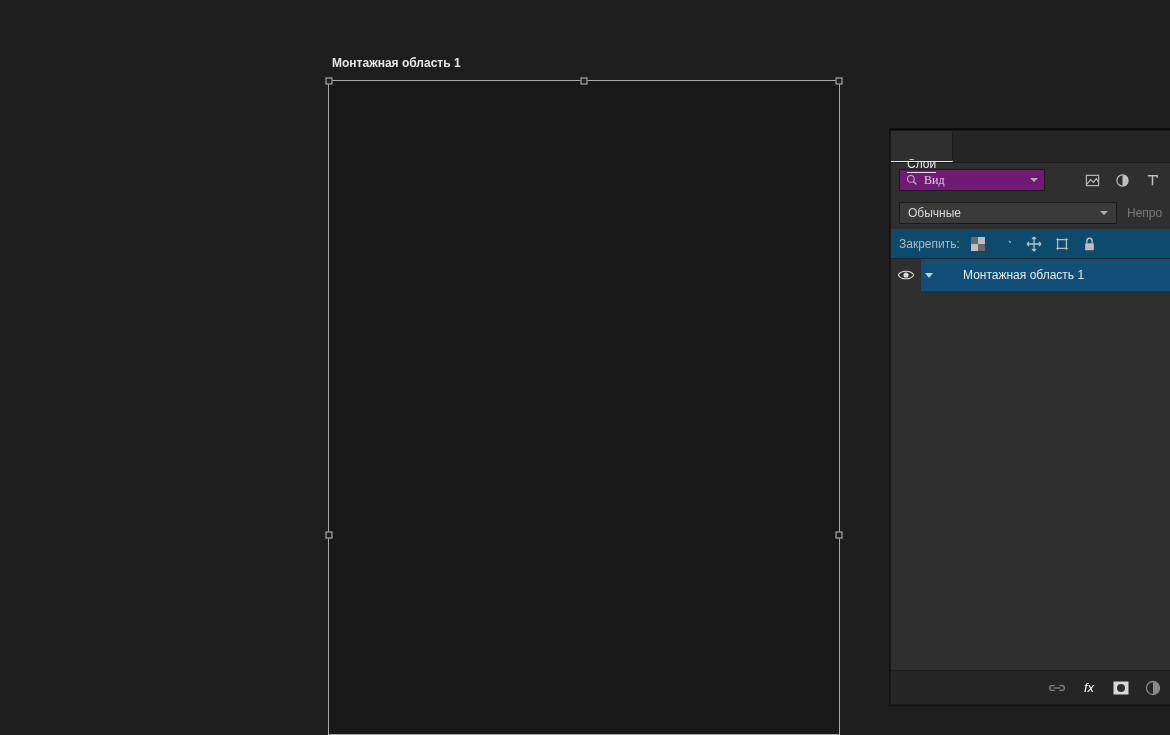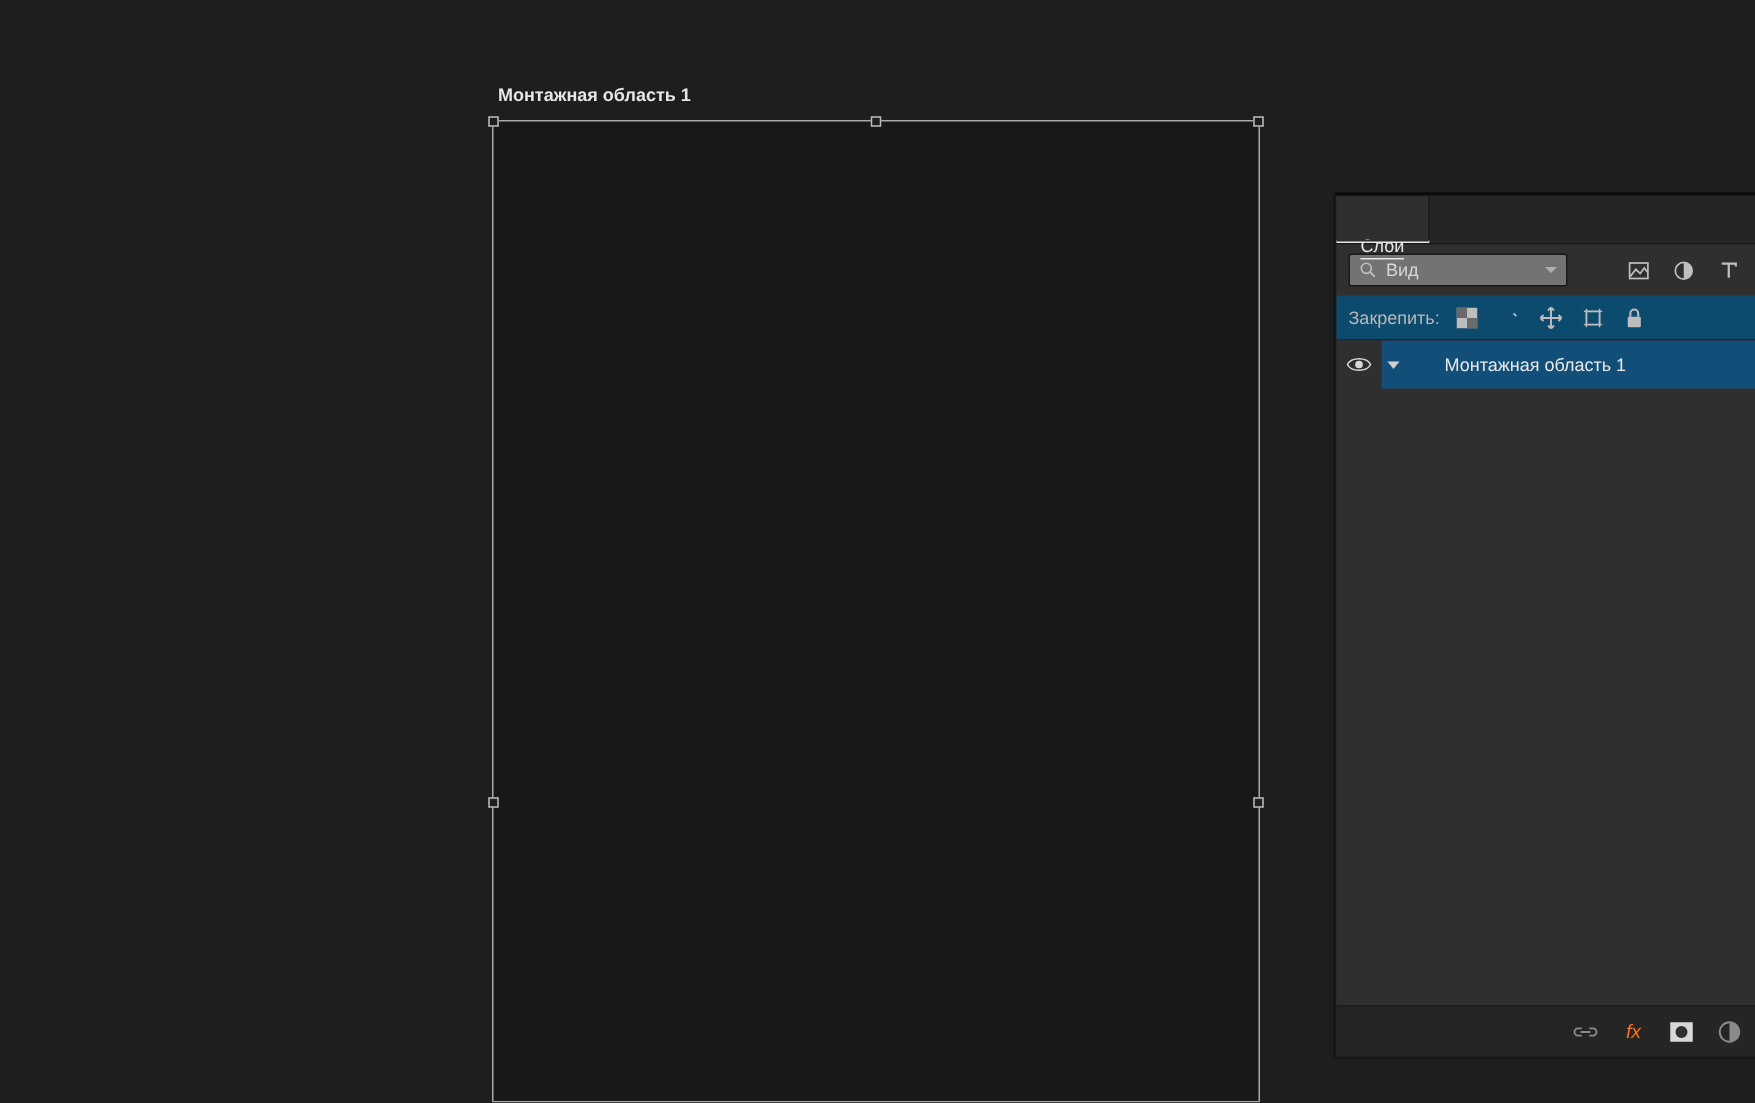--- a/index.html
+++ b/index.html
@@ -113,28 +113,29 @@
     height: 34px;
     display: flex;
     align-items: center;
     padding: 0 8px;
     gap: 8px;
     background: #2f2f2f;
   }
   .kind-dd {
     flex: 0 0 146px;
     height: 22px;
-    background: #737373;
+    background: #701a75;
     border: 1px solid #1a1a1a;
     border-radius: 2px;
     display: flex;
     align-items: center;
     padding: 0 6px;
     color: #d8d8d8;
     justify-content: space-between;
+    font-family: Liberation Serif, serif;
   }
   .kind-dd .left {
     display: flex;
     align-items: center;
     gap: 6px;
   }
   .chevron {
     width: 0; height: 0;
     border-left: 4px solid transparent;
     border-right: 4px solid transparent;
@@ -319,20 +320,27 @@
         </svg>
       </span>
       <span class="ficon">
         <svg width="15" height="15" viewBox="0 0 16 16">
           <path d="M3 3 H13 V5 M8 3 V13" stroke="#c0c0c0" stroke-width="1.6" fill="none"></path>
         </svg>
       </span>
     </div>
   </div>
 
+  <div class="blend-row">
+    <div class="blend-dd">
+      <span>Обычные</span>
+      <span class="chevron"></span>
+    </div>
+    <span class="opacity-label">Непро</span>
+  </div>
 
   <div class="lock-row">
     <span class="lock-label">Закрепить:</span>
     <div class="lock-icons">
       <span class="licon">
         <svg width="14" height="14" viewBox="0 0 14 14">
           <rect x="0" y="0" width="14" height="14" fill="#bdbdbd"></rect>
           <rect x="0" y="0" width="7" height="7" fill="#6a6a6a"></rect>
           <rect x="7" y="7" width="7" height="7" fill="#6a6a6a"></rect>
         </svg>
@@ -382,21 +390,21 @@
   </div>
 
   <div class="panel-footer">
     <span class="footicon">
       <svg width="18" height="12" viewBox="0 0 22 12">
         <path d="M7 6 H15" stroke="#8a8a8a" stroke-width="1.5"></path>
         <path d="M8 3 H5 a3 3 0 0 0 0 6 H8" stroke="#8a8a8a" stroke-width="1.5" fill="none"></path>
         <path d="M14 3 H17 a3 3 0 0 1 0 6 H14" stroke="#8a8a8a" stroke-width="1.5" fill="none"></path>
       </svg>
     </span>
-    <span class="footicon" style="font-style:italic;font-size:13px;color:#f97316">fx</span>
+    <span class="footicon" style="font-style:italic;font-size:13px;color:#ffffff">fx</span>
     <span class="footicon">
       <svg width="16" height="14" viewBox="0 0 16 14">
         <rect x="0.5" y="0.5" width="15" height="13" fill="#d8d8d8"></rect>
         <circle cx="8" cy="7" r="4" fill="#2f2f2f"></circle>
       </svg>
     </span>
     <span class="footicon">
       <svg width="16" height="16" viewBox="0 0 16 16">
         <circle cx="8" cy="8" r="6.5" stroke="#8a8a8a" stroke-width="1.3" fill="none"></circle>
         <path d="M8 1.5 A6.5 6.5 0 0 1 8 14.5 Z" fill="#8a8a8a"></path>

